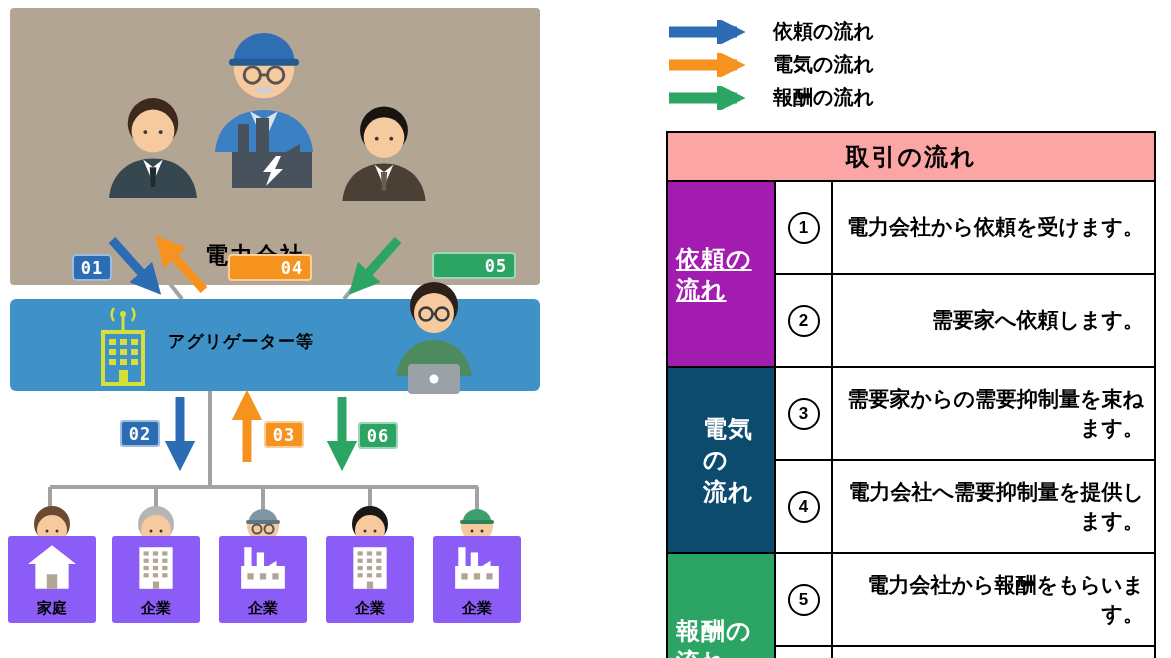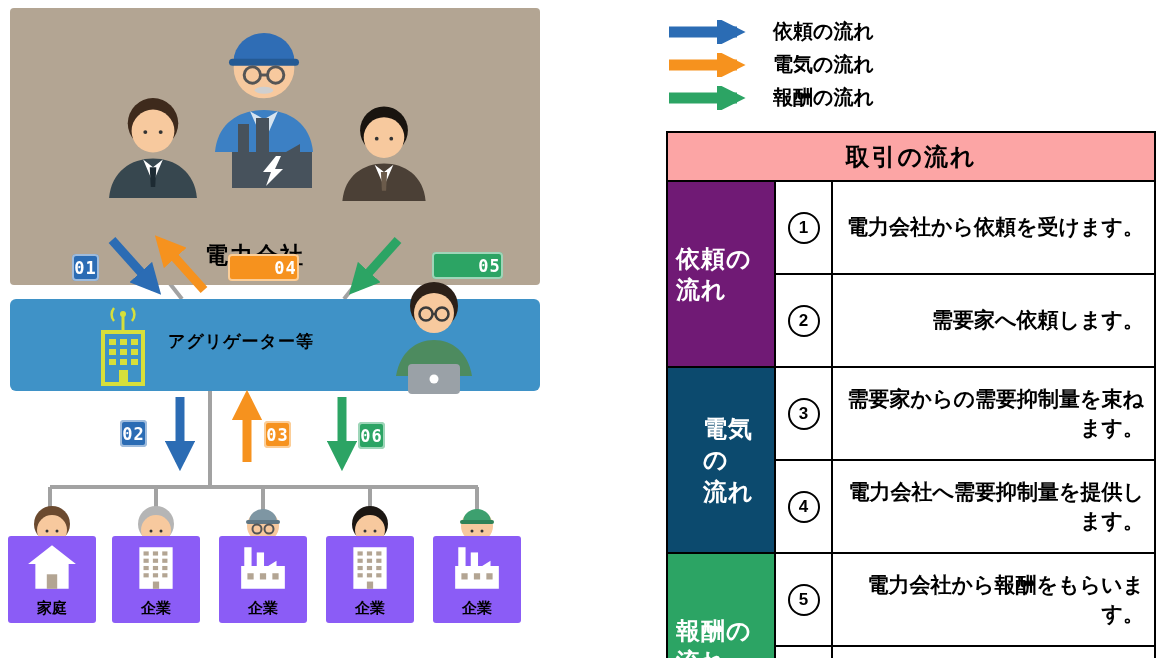--- a/index.html
+++ b/index.html
@@ -14,21 +14,21 @@
   .wires{position:absolute;left:0;top:0;pointer-events:none;}
   .wires-behind{z-index:0;}
   .wires-front{z-index:5;}
   .top-box{left:10px;top:8px;width:530px;height:277px;background:#b3a593;border-radius:4px;z-index:1;}
   .top-box-label{position:absolute;left:0;right:40px;bottom:14px;text-align:center;
     font-size:23px;font-weight:bold;letter-spacing:2px;}
   .mid-bar{left:10px;top:299px;width:530px;height:92px;background:#3f92c7;border-radius:6px;z-index:1;}
   .mid-bar-label{position:absolute;left:158px;top:31px;font-size:17px;font-weight:bold;letter-spacing:1px;}
   .person{position:absolute;z-index:2;}
   .badge{
-    position:absolute;z-index:6;width:27px;height:27px;border-radius:4px;
+    position:absolute;z-index:6;width:40px;height:27px;border-radius:4px;
     display:flex;align-items:center;justify-content:center;
     color:#fff;font-family:"DejaVu Sans Mono",monospace;font-weight:bold;font-size:17px;letter-spacing:1px;
     box-shadow:inset 0 0 0 2px rgba(255,255,255,.55);
   }
   .badge.blue{background:#2b6cb4;}
   .badge.orange{background:#f6921e;}
   .badge.green{background:#2ca464;}
   .bottom-box{position:absolute;top:536px;width:88px;height:87px;background:#8b5cf6;border-radius:3px;z-index:3;}
   .bottom-box .b-icon{position:absolute;left:50%;top:7px;transform:translateX(-50%);}
   .bottom-box .b-label{position:absolute;left:0;right:0;bottom:5px;text-align:center;
@@ -41,21 +41,21 @@
 
   .flow-table{
     position:absolute;left:666px;top:131px;width:490px;z-index:1;
     border-collapse:collapse;table-layout:fixed;
   }
   .flow-table th,.flow-table td{border:2px solid #000;vertical-align:middle;}
   .flow-table th{height:45px;background:#fca5a5;font-size:24px;font-weight:bold;text-align:center;letter-spacing:2px;}
   .flow-table td{height:79px;}
   .cat{width:108px;color:#fff;font-size:24px;font-weight:bold;
     white-space:pre-line;line-height:1.3;padding-left:8px;letter-spacing:1px;}
-  .cat-blue{background:#701a75;}
+  .cat-blue{background:#a21caf;text-decoration:underline;}
   .cat-orange{background:#0c4a6e;padding-left:35px;}
   .cat-green{background:#2ca464;}
   .numcell{width:57px;text-align:center;}
   .circled{
     display:inline-flex;align-items:center;justify-content:center;
     width:28px;height:28px;border:2px solid #000;border-radius:50%;
     font-size:17px;font-weight:bold;
   }
   .desc{font-size:21px;font-weight:bold;line-height:1.38;padding:6px 10px;text-align:right;margin-top:23px;}
 </style>

